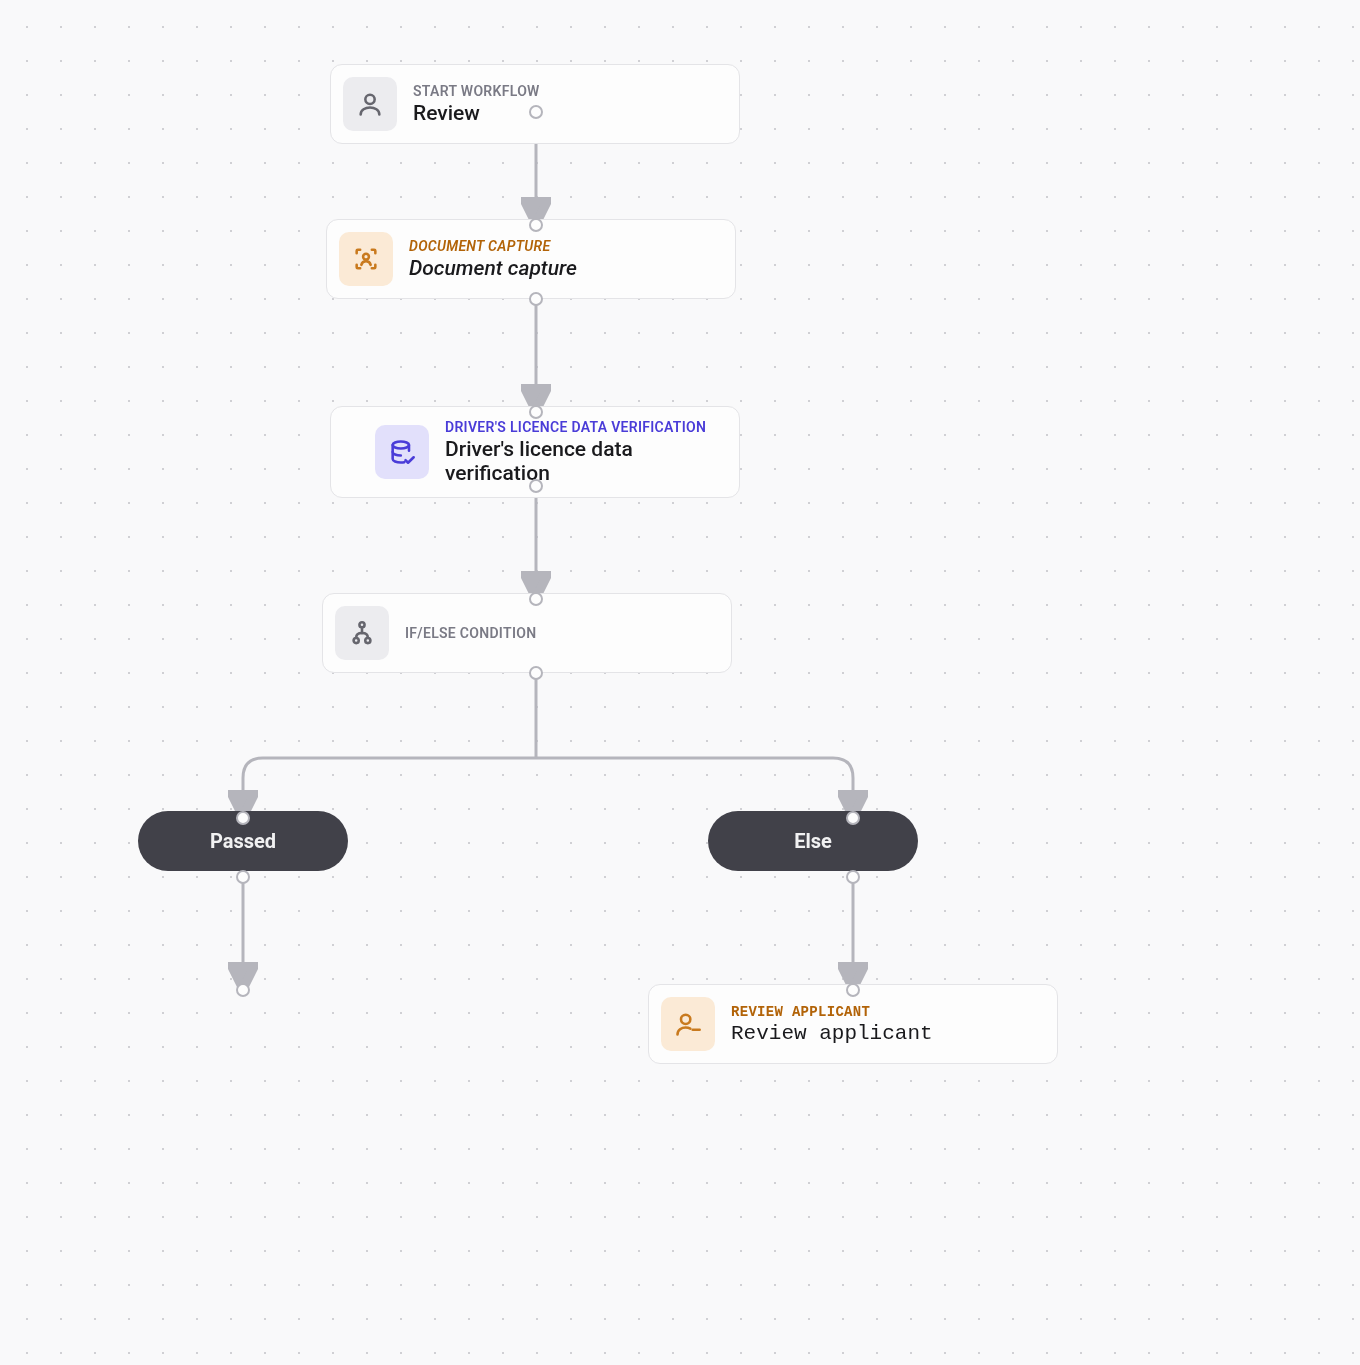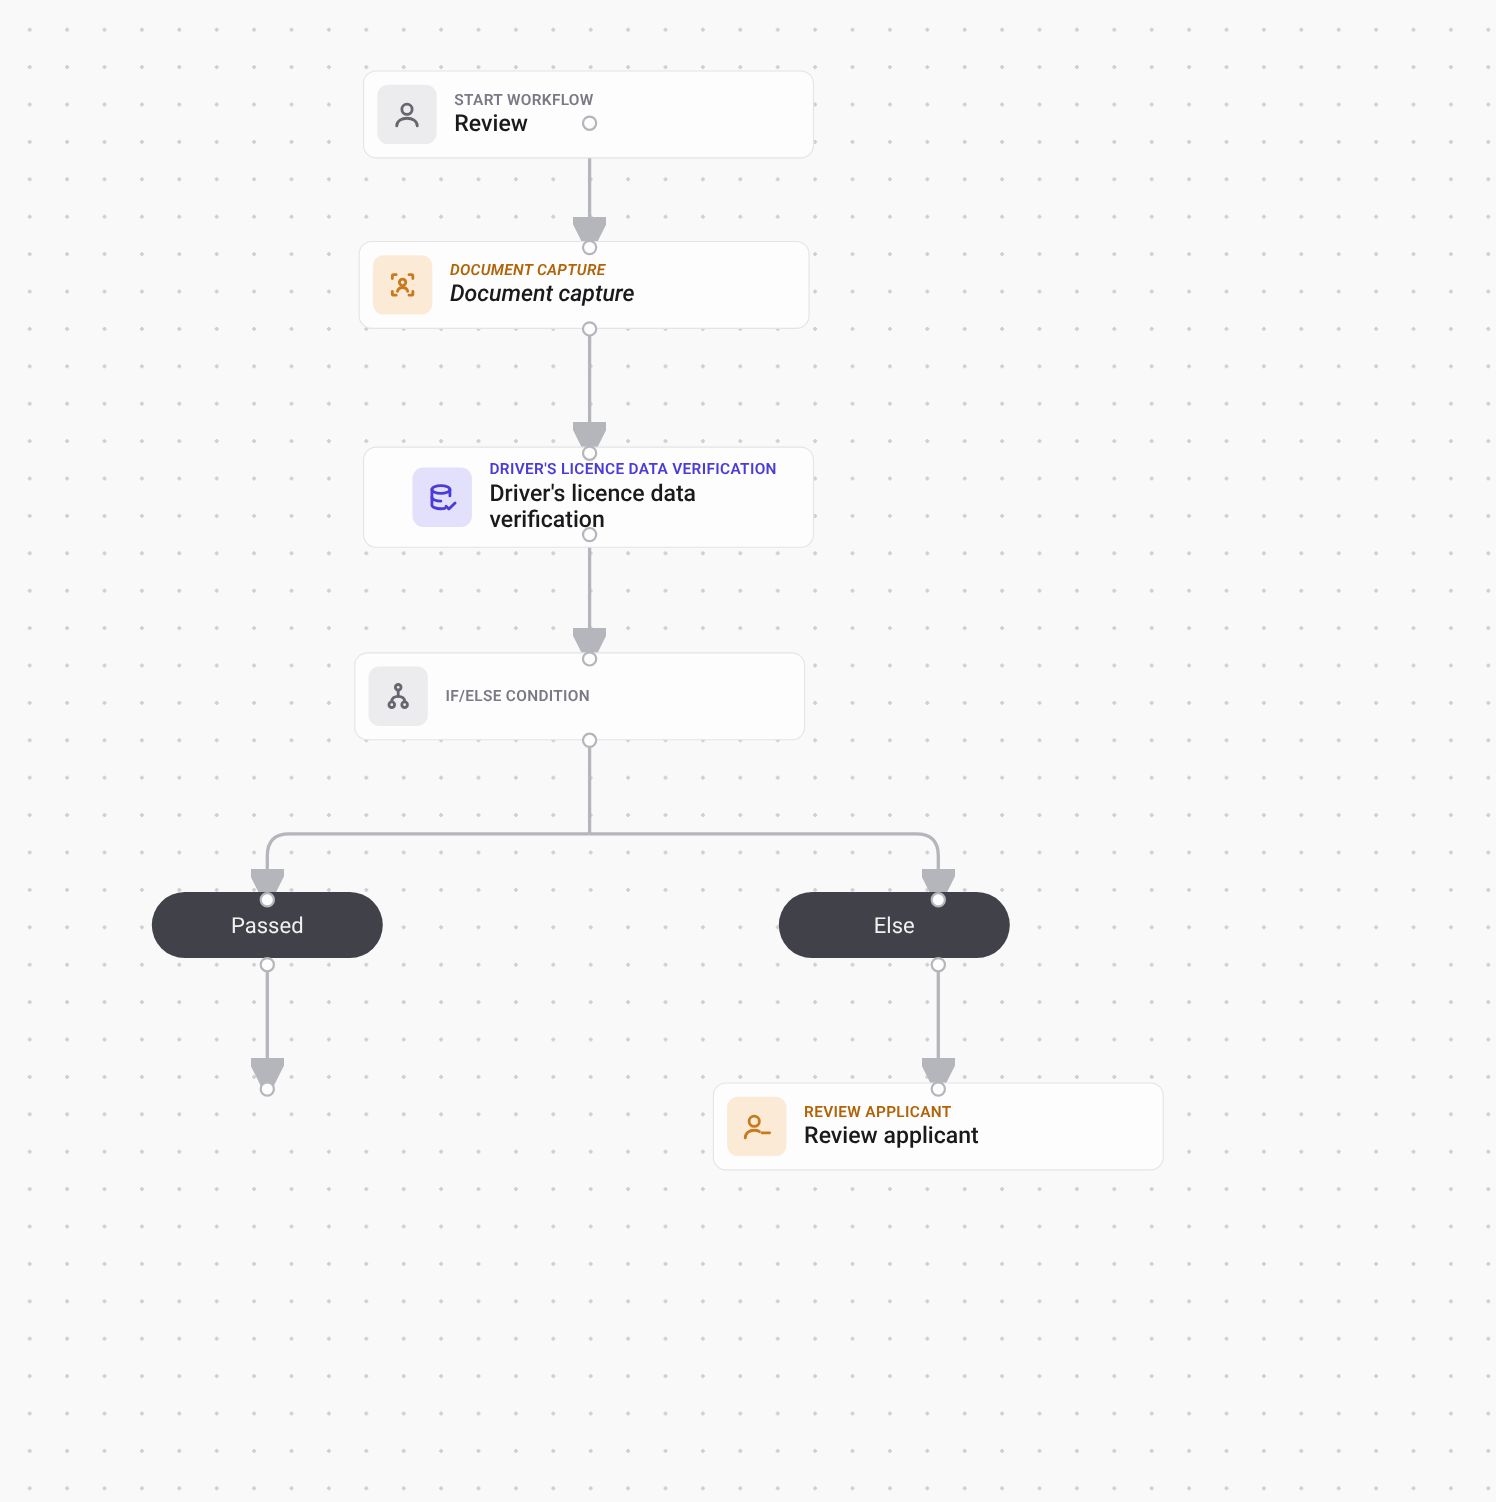--- a/index.html
+++ b/index.html
@@ -46,21 +46,21 @@
   }
 
   
   .pill {
     position: absolute;
     width: 210px; height: 60px;
     background: #414149;
     color: #F1F1F2;
     border-radius: 30px;
     display: flex; align-items: center; justify-content: center;
-    font-size: 20px; font-weight: 400;
+    font-size: 20px; font-weight: 700;
   }
 
   
   .port {
     position: absolute;
     width: 14px; height: 14px;
     border: 2px solid #B5B5BC;
     background: #FDFDFD;
     border-radius: 50%;
     transform: translate(-50%, -50%);
@@ -188,21 +188,21 @@
 
   <div class="port" style="left:853px; top:818px;"></div>
   <div class="pill" style="left:708px; top:811px;">
     <span>Else</span>
   </div>
   <div class="port" style="left:853px; top:877px;"></div>
 
   <div class="port" style="left:243px; top:990px;"></div>
 
   <div class="port" style="left:853px; top:990px;"></div>
-  <div class="node" style="left:648px; top:984px;">
+  <div class="node" style="left:648px; top:984px;font-family:Liberation Mono, monospace;">
     <div class="icon-box bg-orange">
       <svg width="28" height="28" viewBox="0 0 24 24" fill="none" stroke="#C97A1E" stroke-width="2.2" stroke-linecap="round" stroke-linejoin="round">
         <circle cx="10" cy="8" r="4"></circle>
           <path d="M3 21c0-4 3.5-6 7-6 1.5 0 2.8.3 4 1"></path>
         <line x1="16" y1="17" x2="22" y2="17"></line>
       </svg>
     </div>
     <div class="txt">
       <div class="sub c-orange">REVIEW APPLICANT</div>
       <div class="title">Review applicant</div>

